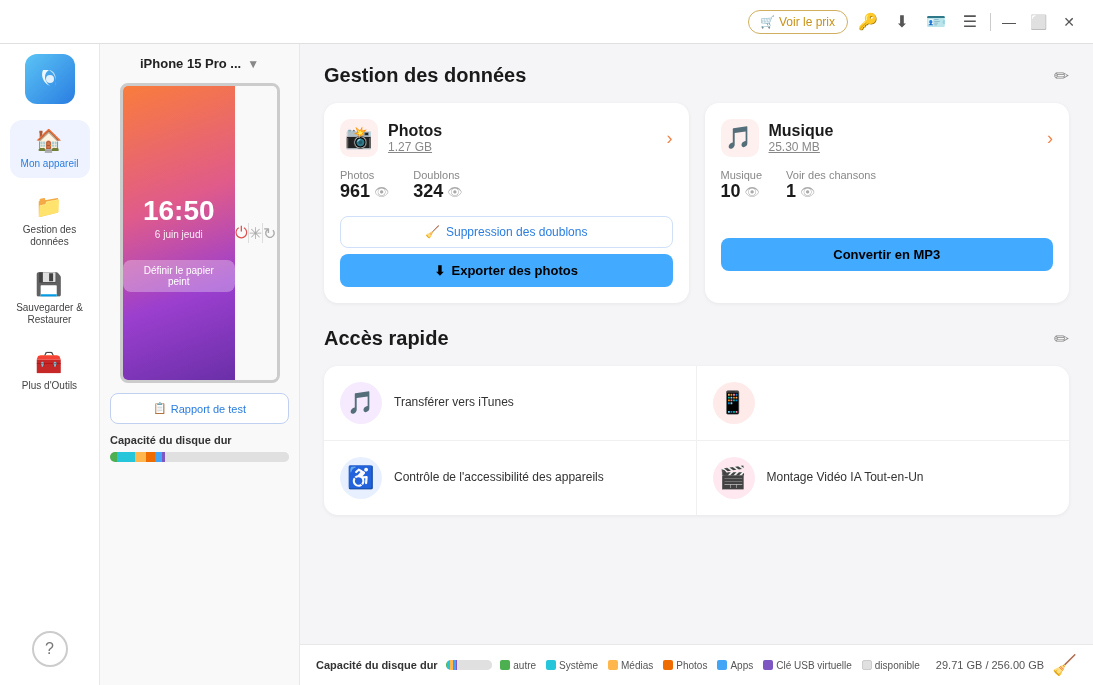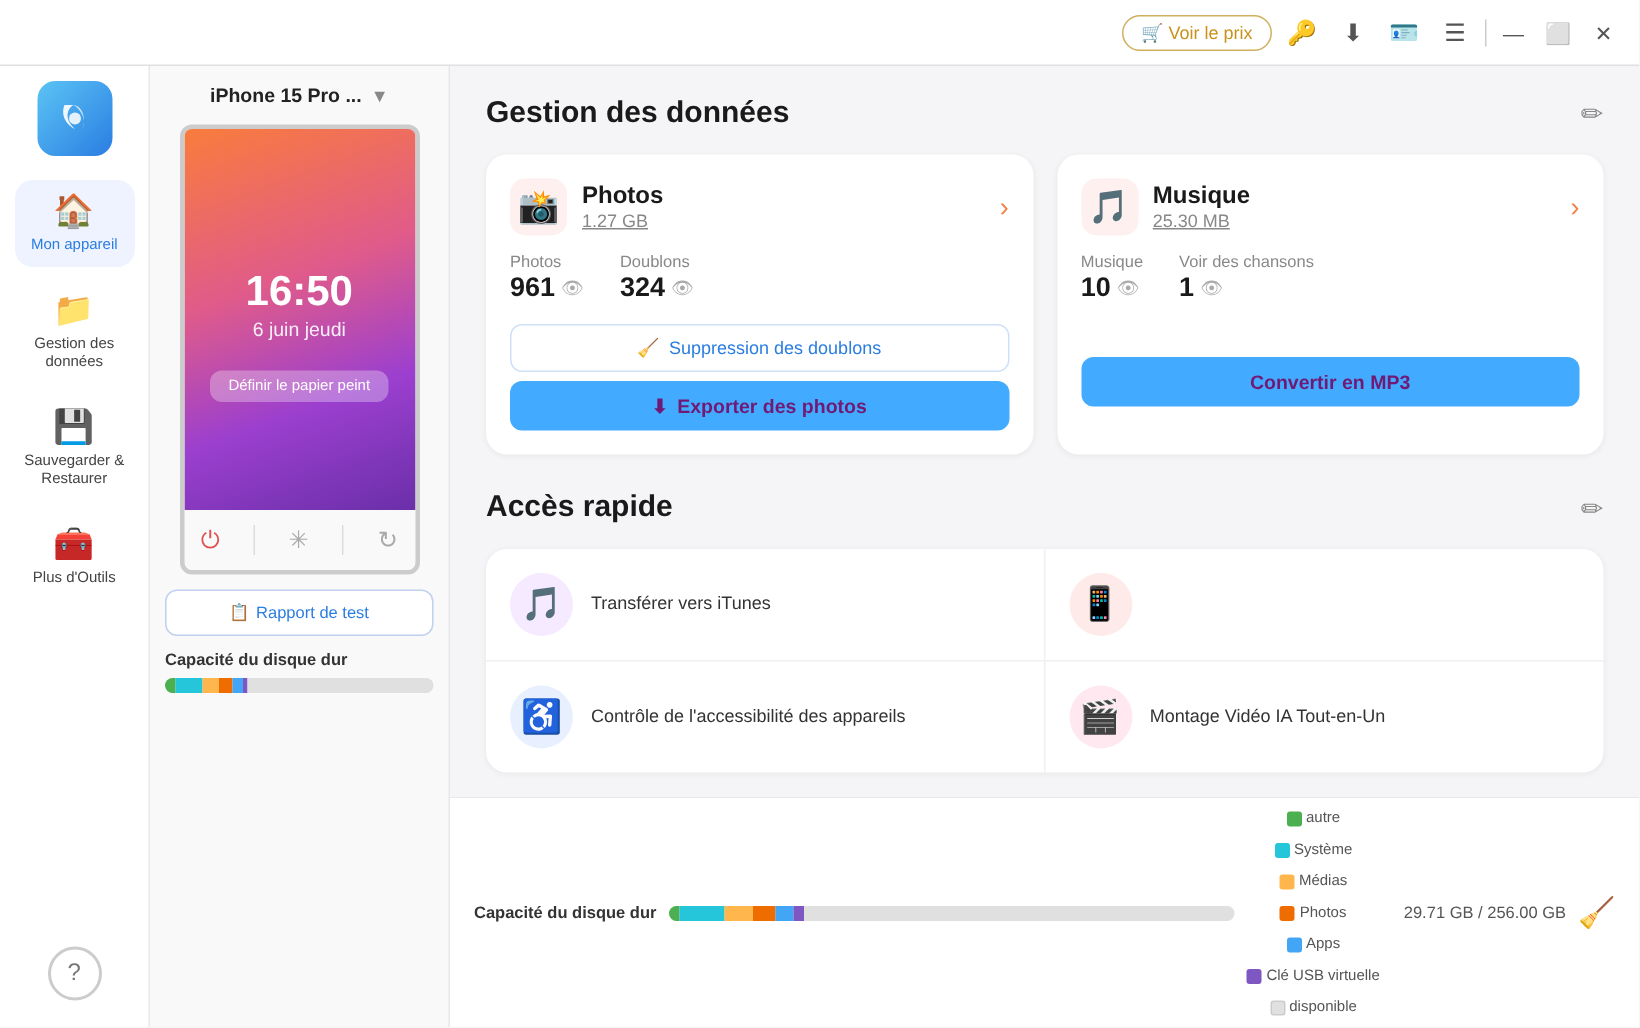--- a/index.html
+++ b/index.html
@@ -159,21 +159,21 @@
     
     .iphone-mockup {
       width: 160px;
       height: 300px;
       background: #e8e8e8;
       border-radius: 8px;
       border: 3px solid #ccc;
       overflow: hidden;
       position: relative;
       display: flex;
-      flex-direction: column;
+      flex-direction: row;
     }
     .iphone-screen {
       flex: 1;
       background: linear-gradient(160deg, #f97c3c 0%, #e05b8a 40%, #9b3fcf 70%, #6a2fa8 100%);
       position: relative;
       display: flex;
       flex-direction: column;
       align-items: center;
       justify-content: center;
     }
@@ -187,21 +187,21 @@
       left: 50%;
       transform: translateX(-50%);
     }
     .iphone-time {
       font-size: 28px;
       font-weight: 700;
       color: #fff;
       margin-top: 20px;
     }
     .iphone-date {
-      font-size: 13px;
+      font-size: 10px;
       color: rgba(255,255,255,0.9);
       margin-top: 2px;
     }
     .iphone-wallpaper-btn {
       background: rgba(255,255,255,0.3);
       color: #fff;
       border: none;
       border-radius: 8px;
       padding: 5px 12px;
       font-size: 10px;
@@ -381,21 +381,21 @@
       align-items: center;
       justify-content: center;
       gap: 6px;
     }
     .card-primary-btn {
       width: 100%;
       padding: 9px;
       border-radius: 8px;
       border: none;
       background: #42aaff;
-      color: #701a75;
+      color: #000000;
       font-size: 13px;
       font-weight: 600;
       cursor: pointer;
       display: flex;
       align-items: center;
       justify-content: center;
       gap: 6px;
     }
     .quick-grid {
       display: grid;
@@ -452,23 +452,21 @@
       height: 10px;
       border-radius: 5px;
       overflow: hidden;
       display: flex;
       background: #eee;
     }
     .bottom-disk-segment { height: 100%; }
     .bottom-legend {
       display: flex;
       gap: 10px;
-      align-items: center;
       flex-shrink: 0;
-      flex-direction: column;
     }
     .legend-item {
       display: flex;
       align-items: center;
       gap: 3px;
       font-size: 10px;
       color: #555;
     }
     .legend-dot {
       width: 10px;

